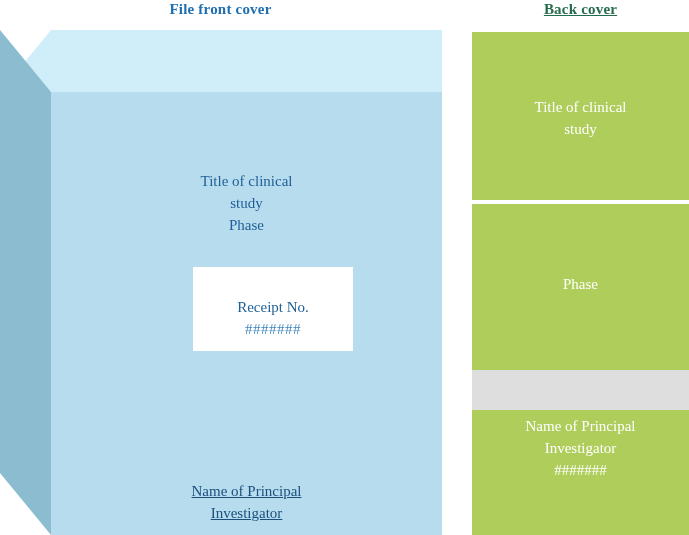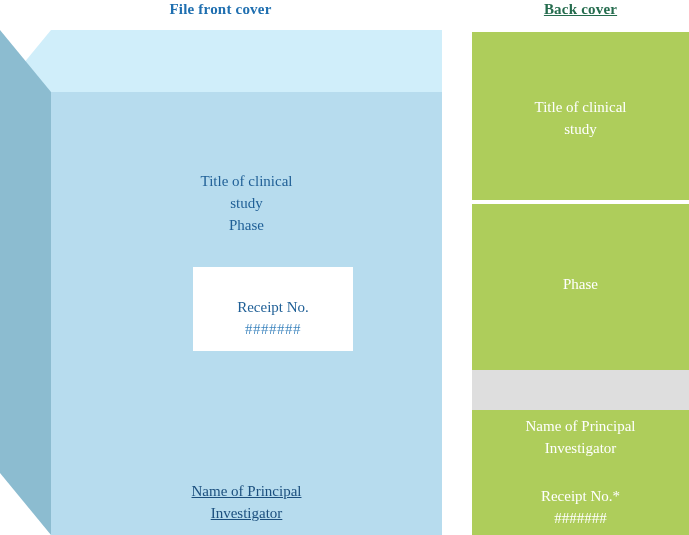--- a/index.html
+++ b/index.html
@@ -184,17 +184,16 @@
 
   <div class="panel panel-green" id="back-panel-phase">
     <div>Phase</div>
   </div>
 
   <div class="panel panel-gray" id="back-panel-gap"></div>
 
   <div class="panel panel-green" id="back-panel-pi">
     <div id="back-pi-name">Name of Principal</div>
     <div>Investigator</div>
-    <div id="back-receipt">Receipt No.*</div>
     <div>#######</div>
   </div>
 
 </div>
 
 </body></html>

